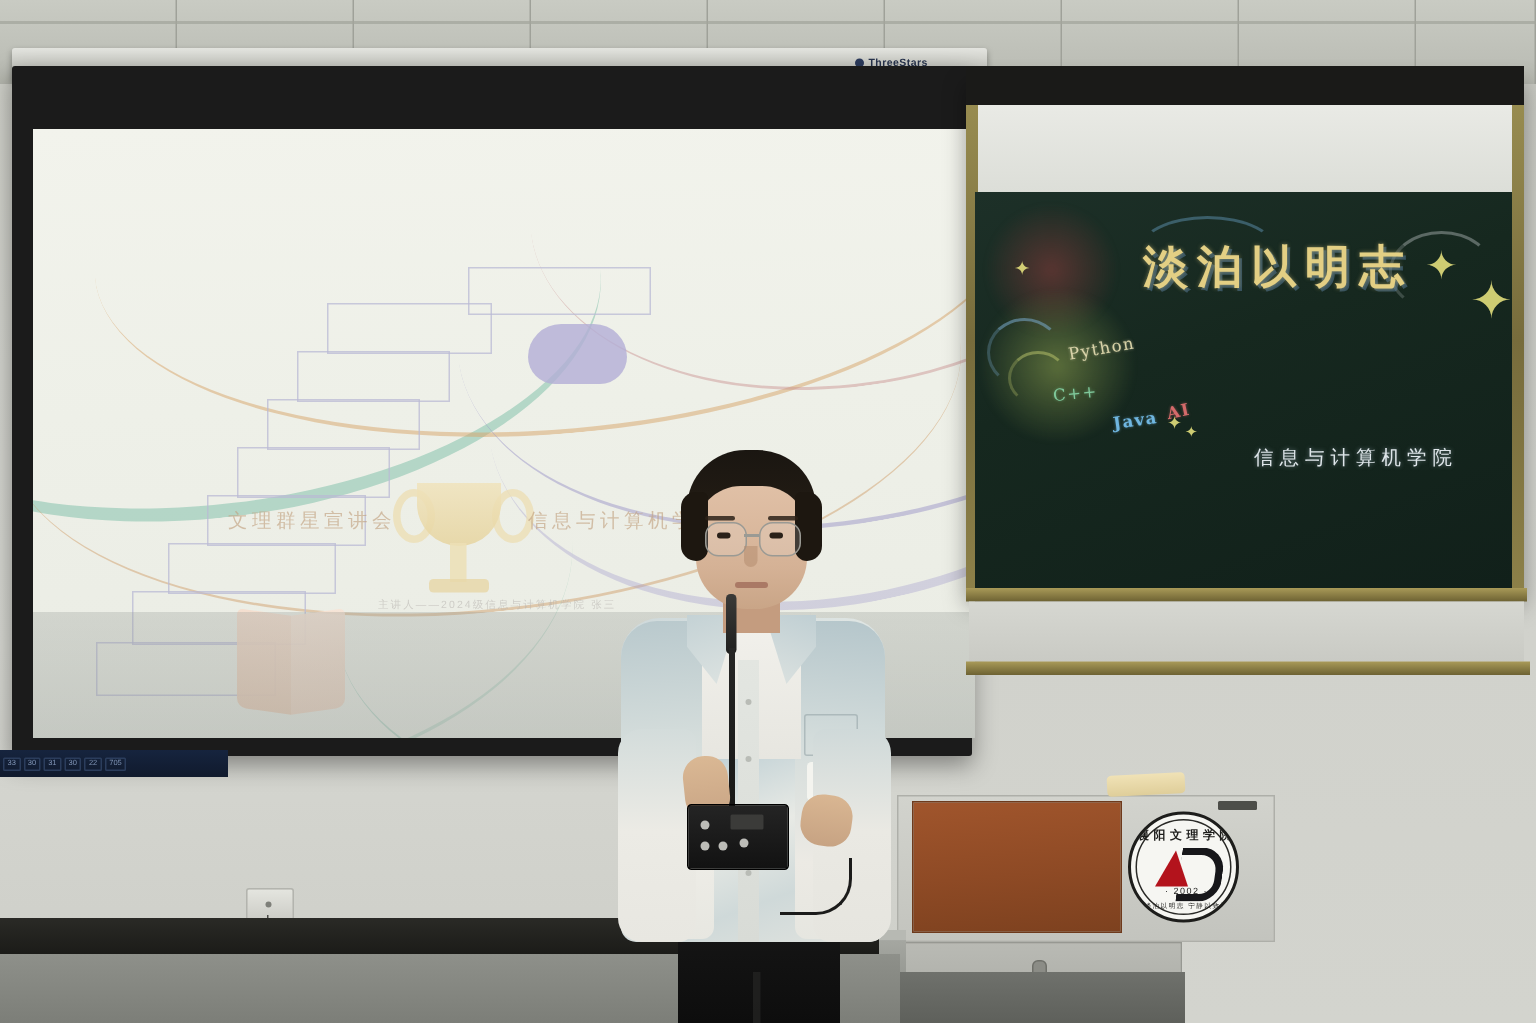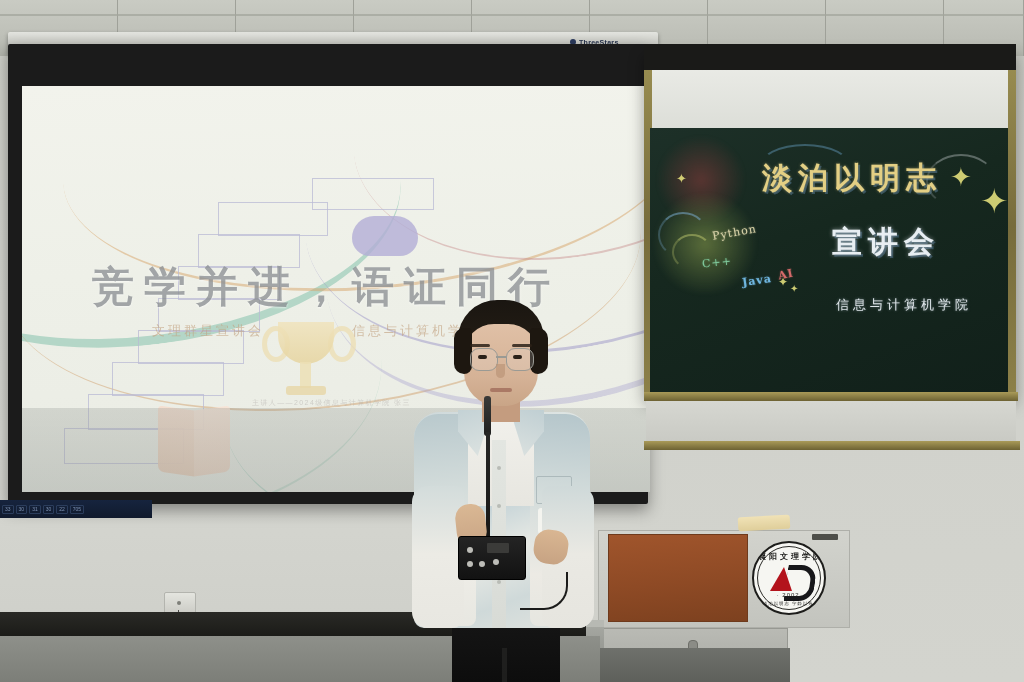--- a/index.html
+++ b/index.html
@@ -72,21 +72,21 @@
     background:linear-gradient(180deg,#f7e4d6,#f0d5c2);border-radius:0 4px 6px 0;
     transform:skewY(-8deg);opacity:.9;}
   
   .controller{position:absolute;left:330px;top:130px;width:66px;height:40px;
     background:#b3aed6;border-radius:22px 22px 18px 18px;opacity:.8;}
 
   .slide-title{position:absolute;left:70px;top:180px;width:500px;
     font-family:"DejaVu Serif",serif;font-size:42px;line-height:1;
     color:#8d9195;letter-spacing:10px;font-weight:bold;opacity:.78;
     text-shadow:0 1px 2px rgba(255,255,255,.7);white-space:nowrap;}
-  .slide-sub{position:absolute;top:236px;font-size:13px;color:#c1a07e;
+  .slide-sub{position:absolute;top:252px;font-size:13px;color:#c1a07e;
     letter-spacing:3px;opacity:.62;white-space:nowrap;}
   .slide-sub.a{left:130px;}
   .slide-sub.b{left:330px;}
   .slide-foot{position:absolute;left:230px;top:312px;font-size:7px;
     color:#b6b2ae;letter-spacing:1.4px;opacity:.55;white-space:nowrap;}
 
   
   .seat-strip{position:absolute;left:0px;top:500px;width:150px;height:18px;
     background:linear-gradient(180deg,#16243e,#101a2d);display:flex;align-items:center;
     padding-left:2px;gap:2px;}
@@ -335,21 +335,20 @@
 
         <div class="trophy-handle" style="left:240px;"></div>
         <div class="trophy-handle" style="left:306px;"></div>
         <div class="trophy-cup"></div>
         <div class="trophy-stem"></div>
         <div class="trophy-base"></div>
 
         <div class="book-l"></div>
         <div class="book-r"></div>
 
-        <div class="slide-title">竞学并进，语证同行</div>
         <div class="slide-sub a">文理群星宣讲会</div>
         <div class="slide-sub b">信息与计算机学院</div>
         <div class="slide-foot">主讲人——2024级信息与计算机学院 张三</div>
 
         <div class="slide-shade"></div>
       </div>
     </div>
   </div>
 
   <div class="seat-strip">
@@ -388,22 +387,20 @@
     <div class="chalk ct-code" style="left:62px;top:98px;color:#d8d2a8;transform:rotate(-10deg);
                 text-shadow:0 0 2px rgba(216,210,168,.6);">Python</div>
     <div class="chalk ct-code" style="left:92px;top:146px;color:#6fb6e0;font-weight:bold;transform:rotate(-8deg);
                 text-shadow:0 0 2px rgba(111,182,224,.6);">Java</div>
     <div class="chalk ct-code" style="left:128px;top:140px;color:#d46a6a;font-weight:bold;transform:rotate(-12deg);
                 text-shadow:0 0 2px rgba(212,106,106,.6);">AI</div>
     <div class="chalk ct-code" style="left:52px;top:128px;color:#7fc99b;transform:rotate(-6deg);
                 text-shadow:0 0 2px rgba(127,201,155,.55);">C++</div>
 
     <div class="chalk ct-main" style="left:112px;top:30px;">淡泊以明志</div>
-    <div class="chalk ct-main" style="left:182px;top:94px;color:#e8eef2;
-                text-shadow:0 0 4px rgba(225,235,242,.55), 2px 2px 0 rgba(90,130,170,.4);">宣讲会</div>
     <div class="chalk ct-sub" style="left:186px;top:168px;">信息与计算机学院</div>
   </div>
 
   <div class="bb-rail"></div>
   <div class="bb-under"></div>
   <div class="bb-rail2"></div>
 
   <div class="podium"></div>
   <div class="podium-wood"></div>
   <div class="podium-paper"></div>

